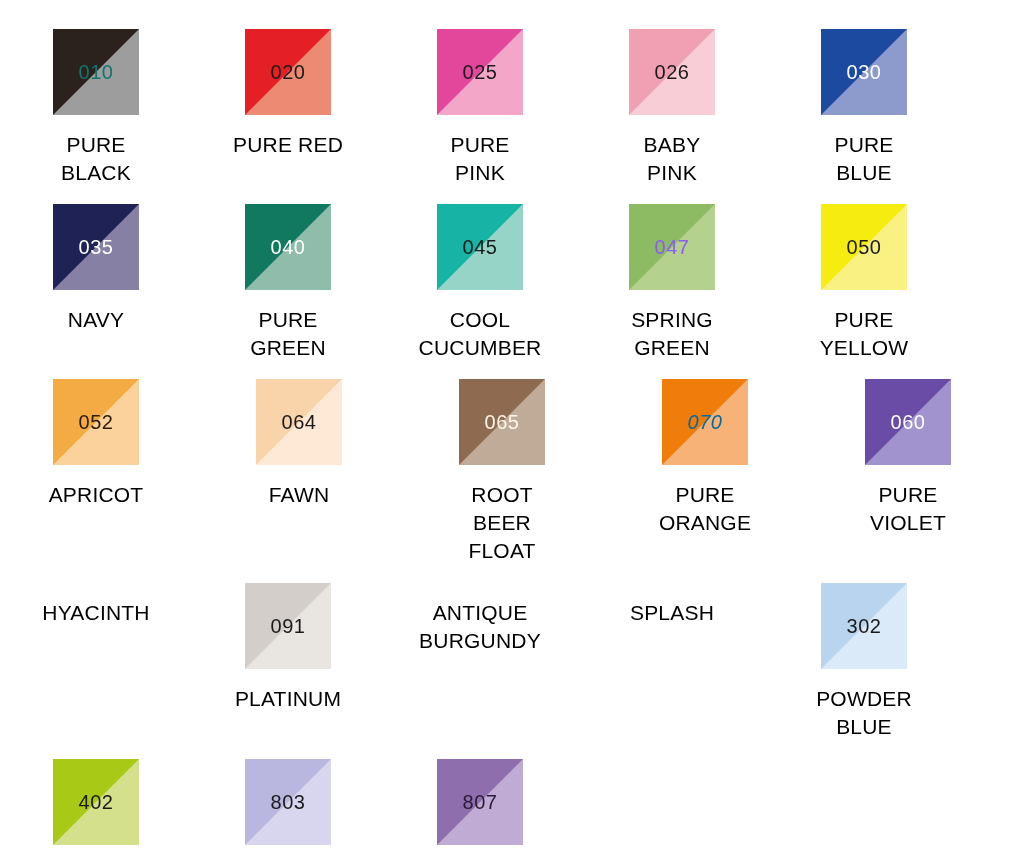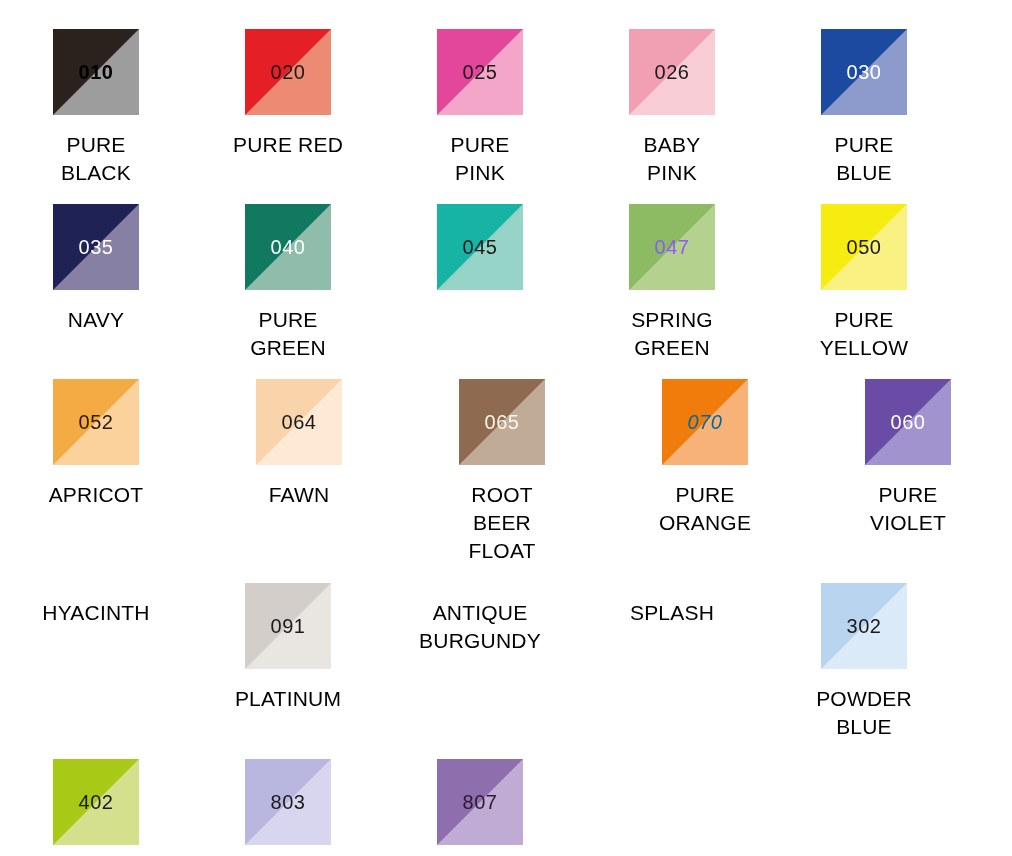--- a/index.html
+++ b/index.html
@@ -91,21 +91,21 @@
 </style>
 </head>
 <body>
 
 <div id="swatch-grid">
     <div class="swatch-row r0">
       <div class="swatch-cell">
         <div class="swatch-tile">
           <div class="tri-light" style="background: rgb(157, 157, 157);"></div>
           <div class="tri-dark" style="background: rgb(43, 33, 29);"></div>
-          <div class="swatch-code" style="color: #000000; font-weight: bold;">010</div>
+          <div class="swatch-code" style="color: #0f766e;">010</div>
         </div>
         <div class="swatch-label">PURE
 BLACK</div>
       </div>
       <div class="swatch-cell">
         <div class="swatch-tile">
           <div class="tri-light" style="background: rgb(236, 138, 115);"></div>
           <div class="tri-dark" style="background: rgb(228, 31, 38);"></div>
           <div class="swatch-code" style="color: rgb(26, 26, 26);">020</div>
         </div>
@@ -156,20 +156,22 @@
         </div>
         <div class="swatch-label">PURE
 GREEN</div>
       </div>
       <div class="swatch-cell">
         <div class="swatch-tile">
           <div class="tri-light" style="background: rgb(150, 212, 200);"></div>
           <div class="tri-dark" style="background: rgb(23, 179, 165);"></div>
           <div class="swatch-code" style="color: rgb(26, 26, 26);">045</div>
         </div>
+        <div class="swatch-label">COOL
+CUCUMBER</div>
       </div>
       <div class="swatch-cell">
         <div class="swatch-tile">
           <div class="tri-light" style="background: rgb(180, 210, 141);"></div>
           <div class="tri-dark" style="background: rgb(140, 187, 99);"></div>
           <div class="swatch-code" style="color: #8b5cf6;">047</div>
         </div>
         <div class="swatch-label">SPRING
 GREEN</div>
       </div>

